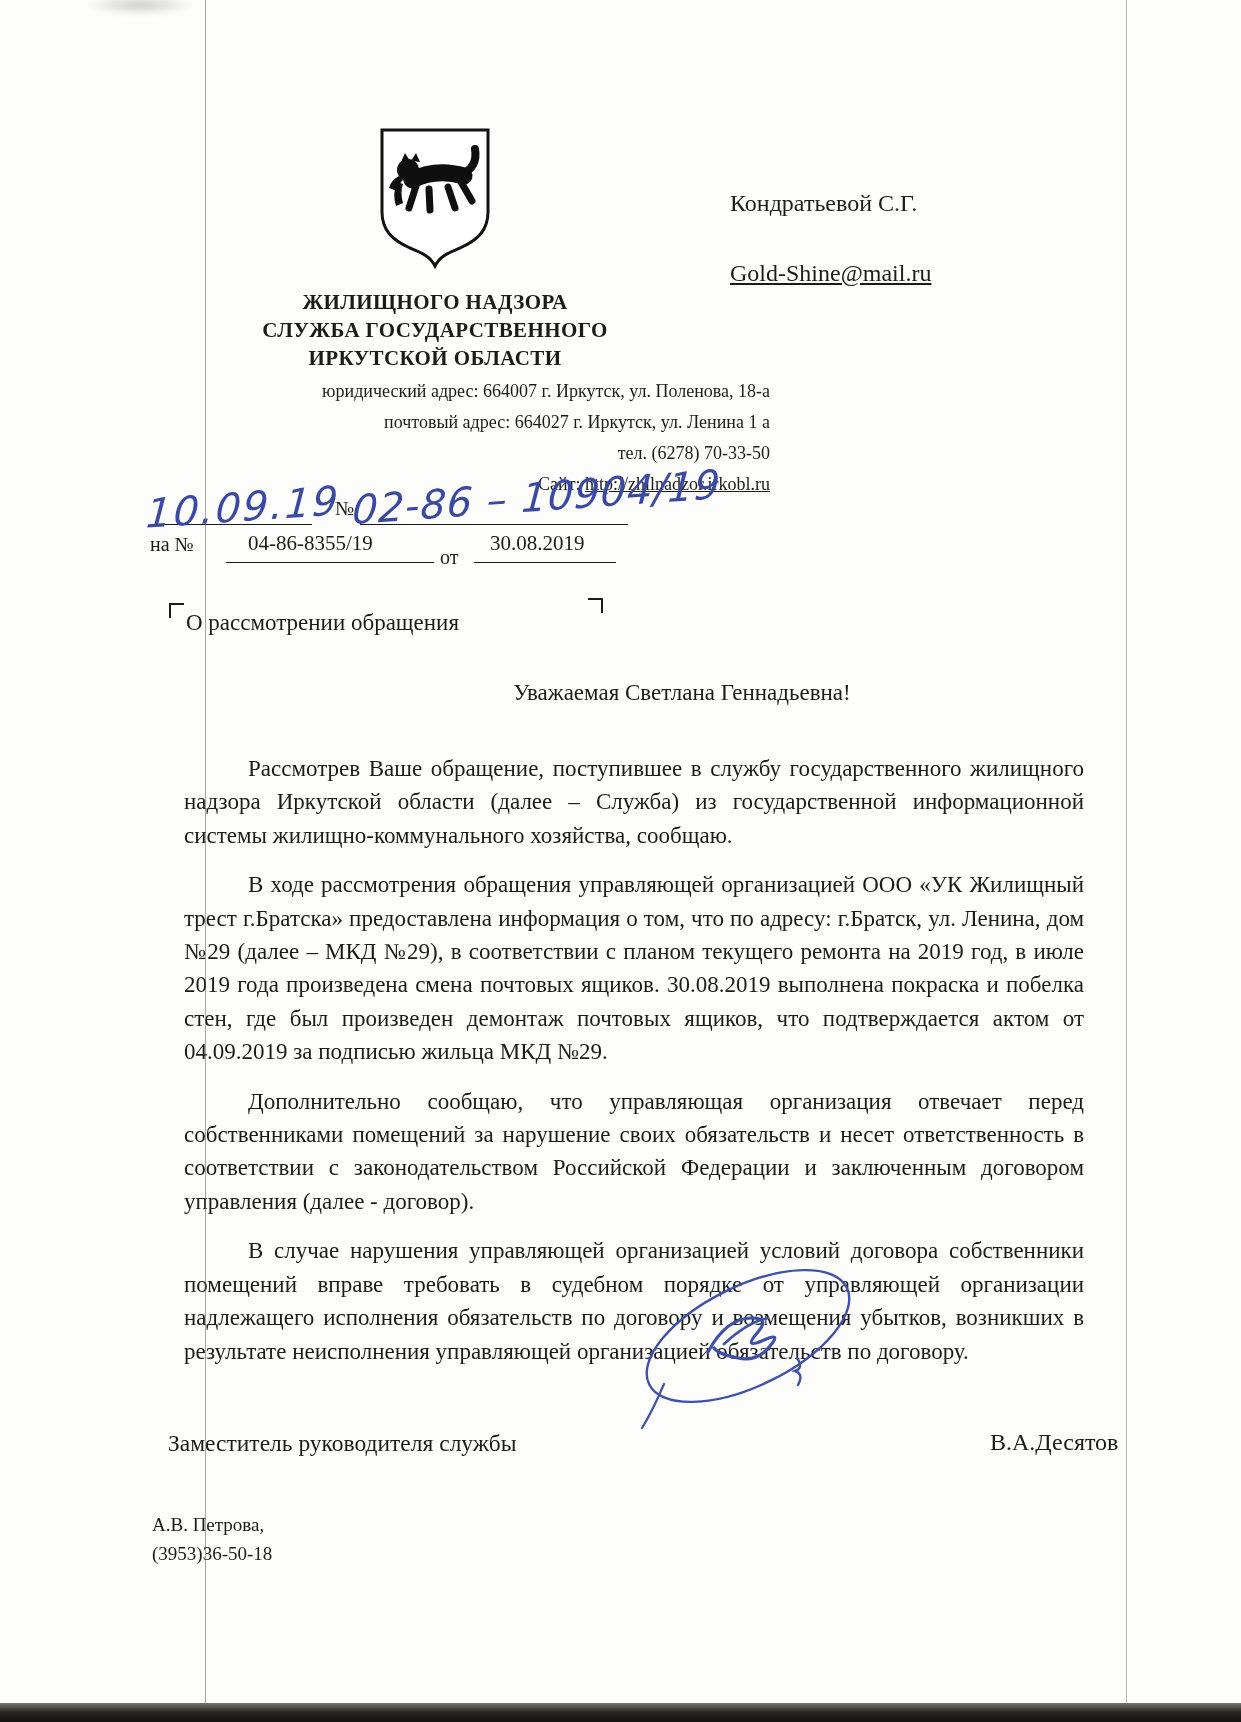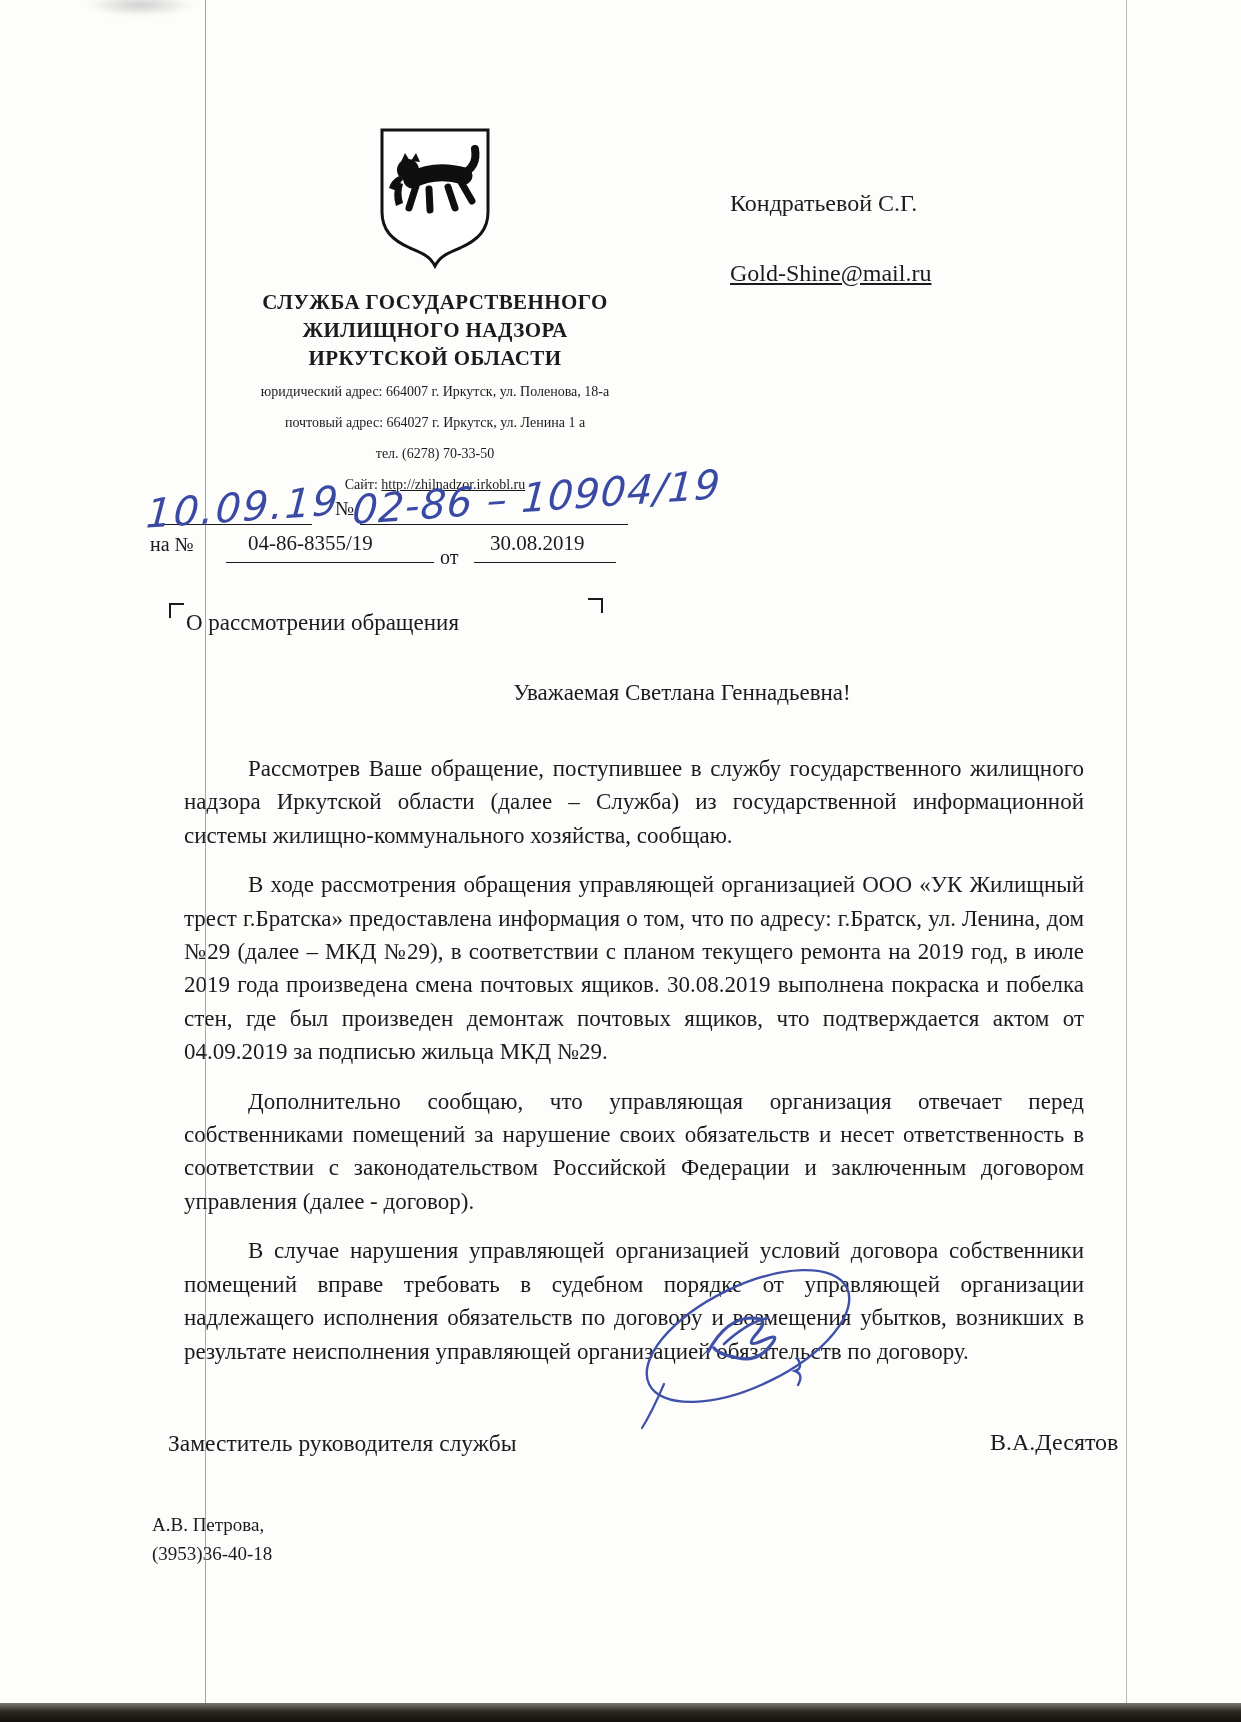--- a/index.html
+++ b/index.html
@@ -17,22 +17,22 @@
   .scanline-v{position:absolute;width:1px;background:rgba(95,95,95,.55);z-index:60;}
   .scan-bottom{position:absolute;left:0;bottom:0;width:100%;height:19px;
     background:linear-gradient(#7a776d,#2a2923 45%,#12110d);z-index:70;}
   .scan-smudge{position:absolute;left:85px;top:-6px;width:110px;height:22px;
     background:radial-gradient(ellipse at center,rgba(120,120,120,.35),rgba(120,120,120,0) 70%);
     filter:blur(2px);}
   
   .emblem{left:372px;top:122px;width:126px;height:152px;}
   .org-name{left:120px;top:288px;width:630px;text-align:center;
     font-weight:bold;font-size:21px;line-height:28px;letter-spacing:.4px;}
-  .org-addr{left:100px;top:376px;width:670px;text-align:center;
-    font-size:14px;line-height:31px;}
+  .org-addr{left:100px;top:376px;width:670px;text-align:right;
+    font-size:18px;line-height:31px;}
   .org-addr .url{text-decoration:underline;}
   
   .hand{font-family:"DejaVu Sans",sans-serif;font-style:italic;color:#3a4aa4;z-index:40;}
   .hw-date{left:146px;top:484px;font-size:40px;letter-spacing:2px;transform:rotate(-4deg) skewX(-8deg);}
   .hw-num{left:352px;top:474px;font-size:40px;letter-spacing:1px;transform:rotate(-4deg) skewX(-8deg);}
   .ref-underline{position:absolute;border-bottom:1.6px solid #1a1a1a;height:0;}
   .ref-print{font-size:20px;}
   
   .recipient-name{left:730px;top:190px;font-size:24px;}
   .recipient-email{left:730px;top:260px;font-size:24px;text-decoration:underline;}
@@ -79,22 +79,22 @@
         <circle cx="36" cy="48" r="11"></circle>
         <path d="M29,40 l4,-9 5,8 z"></path>
         <path d="M39,39 l5,-8 4,9 z"></path>
         <path d="M27,54 q-8,4 -10,12 l8,3 q2,-8 6,-11 z"></path>
         <path d="M25,60 q-5,12 -1,24 l7,-3 q-3,-11 0,-19 z"></path>
       </g>
     </svg>
   </div>
 
   <div class="abs org-name">
+    <div>ЖИЛИЩНОГО НАДЗОРА</div>
     <div>СЛУЖБА ГОСУДАРСТВЕННОГО</div>
-    <div>ЖИЛИЩНОГО НАДЗОРА</div>
     <div>ИРКУТСКОЙ ОБЛАСТИ</div>
   </div>
 
   <div class="abs org-addr">
     <div>юридический адрес: 664007 г. Иркутск, ул. Поленова, 18-а</div>
     <div>почтовый адрес: 664027 г. Иркутск, ул. Ленина 1 а</div>
     <div>тел. (6278) 70-33-50</div>
     <div>
       <span>Сайт:</span>
       <span class="url">http://zhilnadzor.irkobl.ru</span>
@@ -142,16 +142,16 @@
         <path d="M185,102 q7,10 -2,13 q9,3 3,14" stroke-width="2.4"></path>
         <path d="M52,128 q-12,28 -22,44" stroke-width="2.2"></path>
       </g>
     </svg>
   </div>
 
   <div class="abs sig-name">В.А.Десятов</div>
 
   <div class="abs executor">
     <div>А.В. Петрова,</div>
-    <div>(3953)36-40-18</div>
+    <div>(3953)36-50-18</div>
   </div>
 
 </div>
 
 </body></html>

